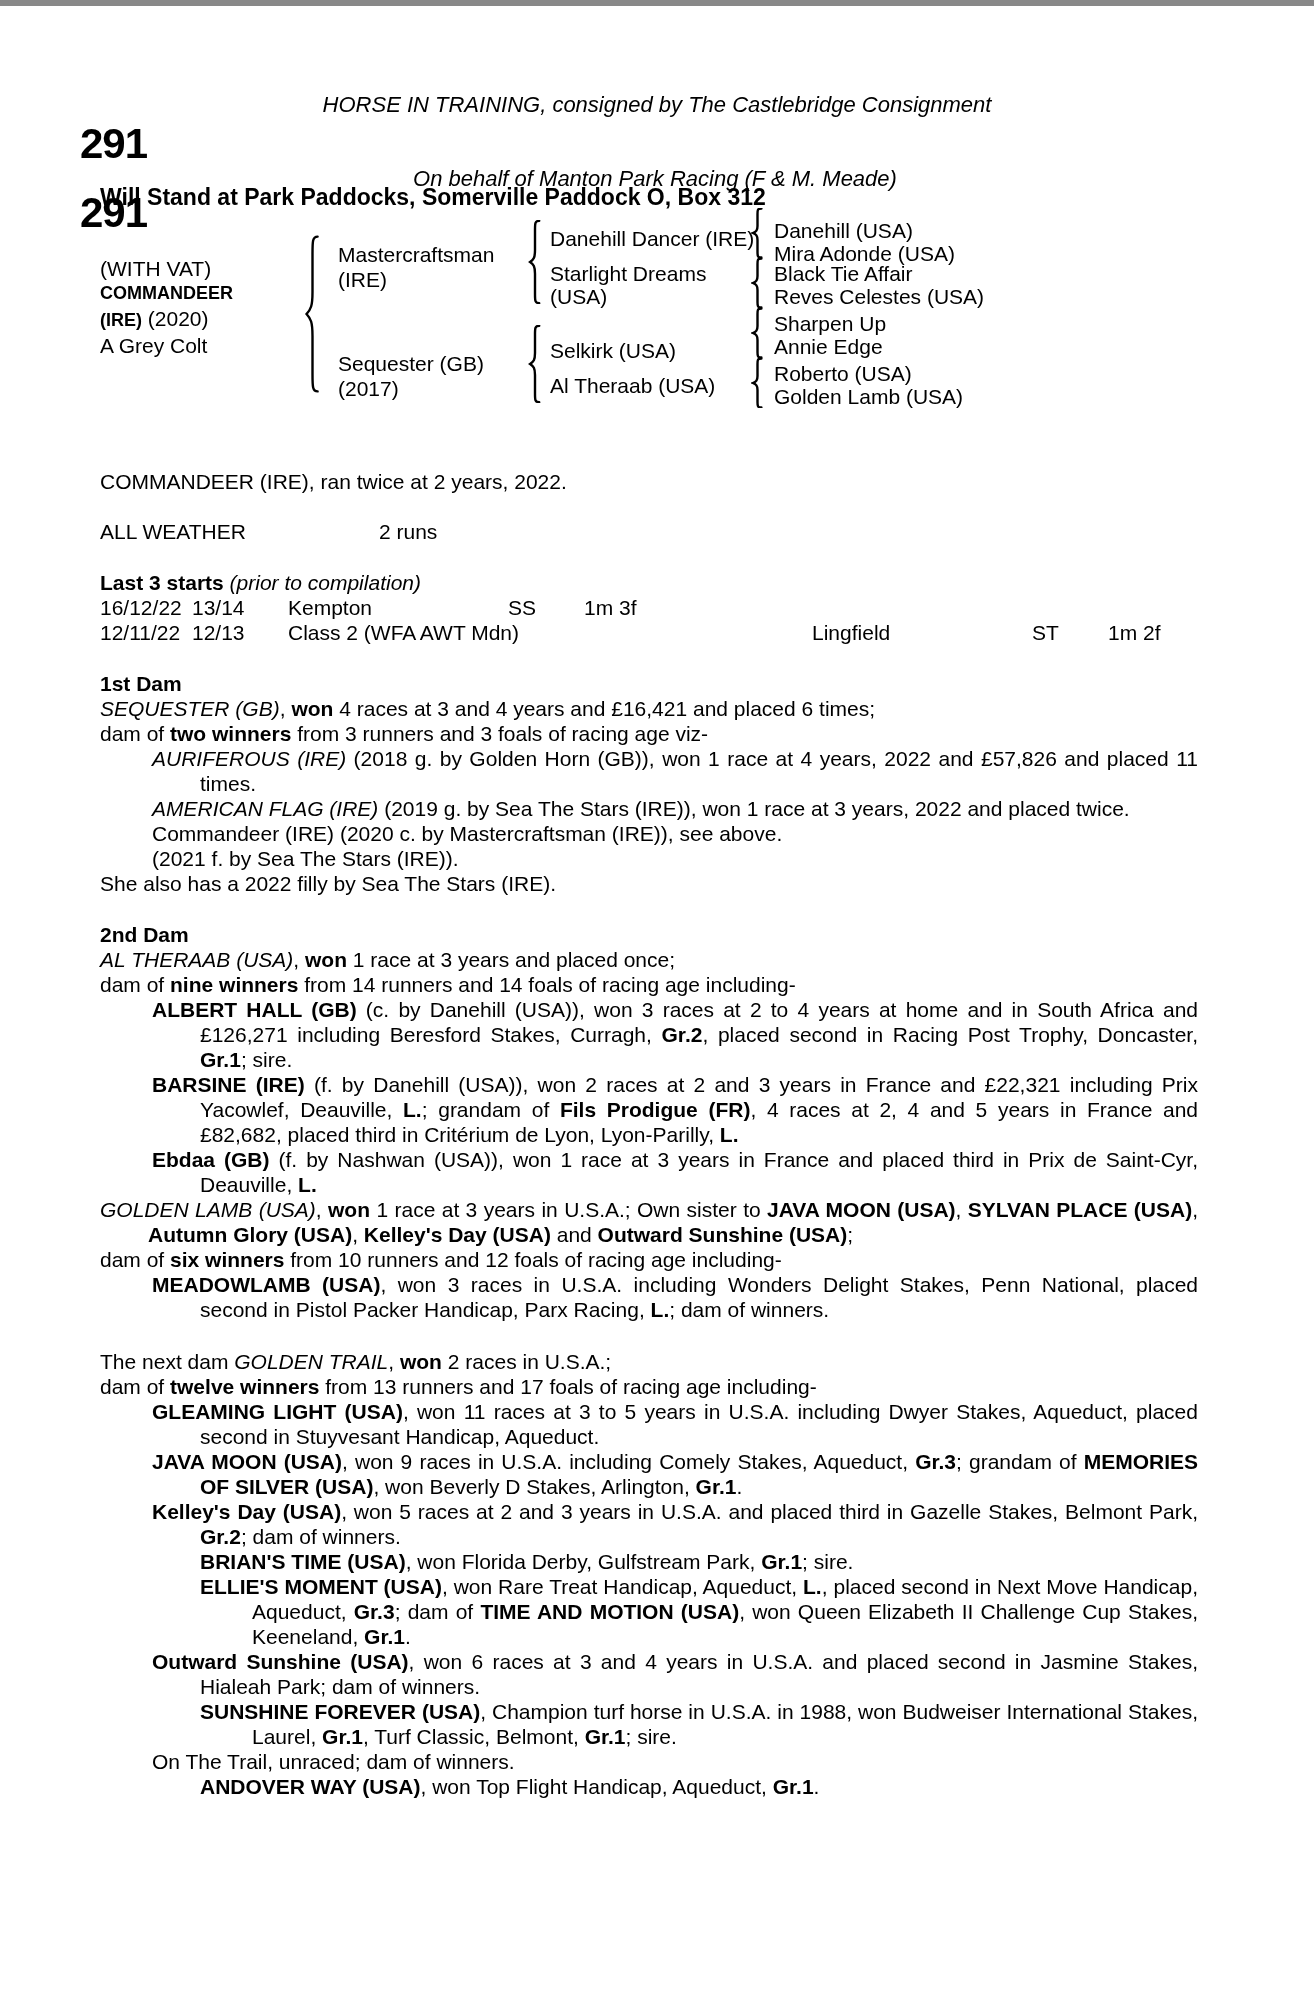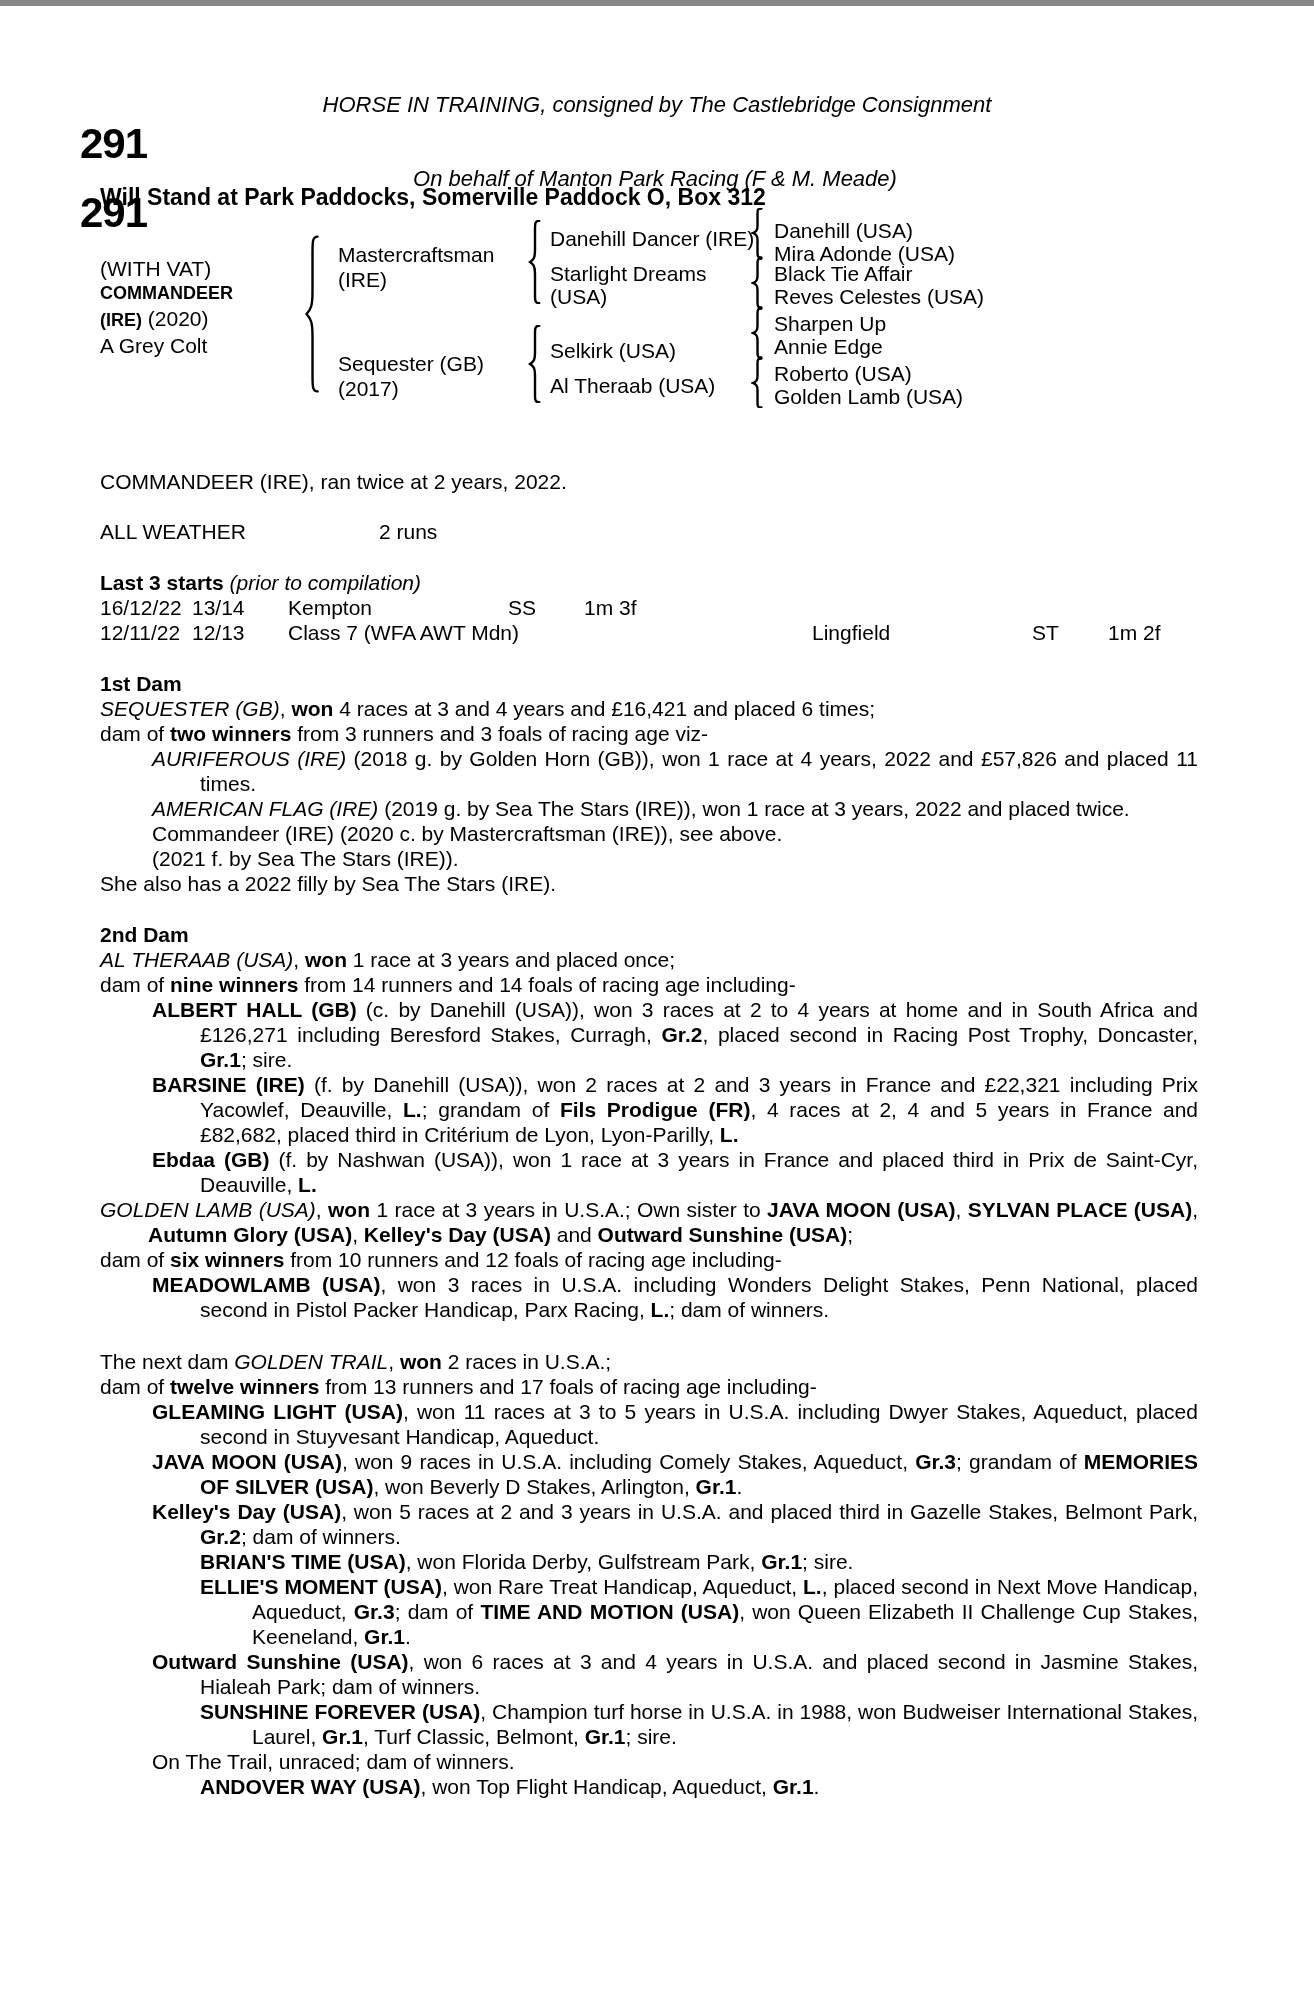--- a/index.html
+++ b/index.html
@@ -165,21 +165,21 @@
     <div class="race-row">
       <span class="rr-date">16/12/22</span>
       <span class="rr-pos">13/14</span>
       <span class="rr-course">Kempton</span>
       <span class="rr-going">SS</span>
       <span class="rr-dist">1m 3f</span>
     </div>
     <div class="race-row">
       <span class="rr-date">12/11/22</span>
       <span class="rr-pos">12/13</span>
-      <span class="rr-race">Class 7 (WFA AWT Mdn)</span>
+      <span class="rr-race">Class 2 (WFA AWT Mdn)</span>
       <span class="rr-course">Lingfield</span>
       <span class="rr-going">ST</span>
       <span class="rr-dist">1m 2f</span>
     </div>
 
     <div class="sect-h">1st Dam</div>
     <p class="p0"><span style="font-style: italic;">SEQUESTER (GB)</span><span>, </span><span style="font-weight: bold;">won</span><span> 4 races at 3 and 4 years and £16,421 and placed 6 times;</span></p>
     <p class="p0"><span>dam of </span><span style="font-weight: bold;">two winners</span><span> from 3 runners and 3 foals of racing age viz-</span></p>
     <p class="p1"><span style="font-style: italic;">AURIFEROUS (IRE)</span><span> (2018 g. by Golden Horn (GB)), won 1 race at 4 years, 2022 and £57,826 and placed 11 times.</span></p>
     <p class="p1"><span style="font-style: italic;">AMERICAN FLAG (IRE)</span><span> (2019 g. by Sea The Stars (IRE)), won 1 race at 3 years, 2022 and placed twice.</span></p>

